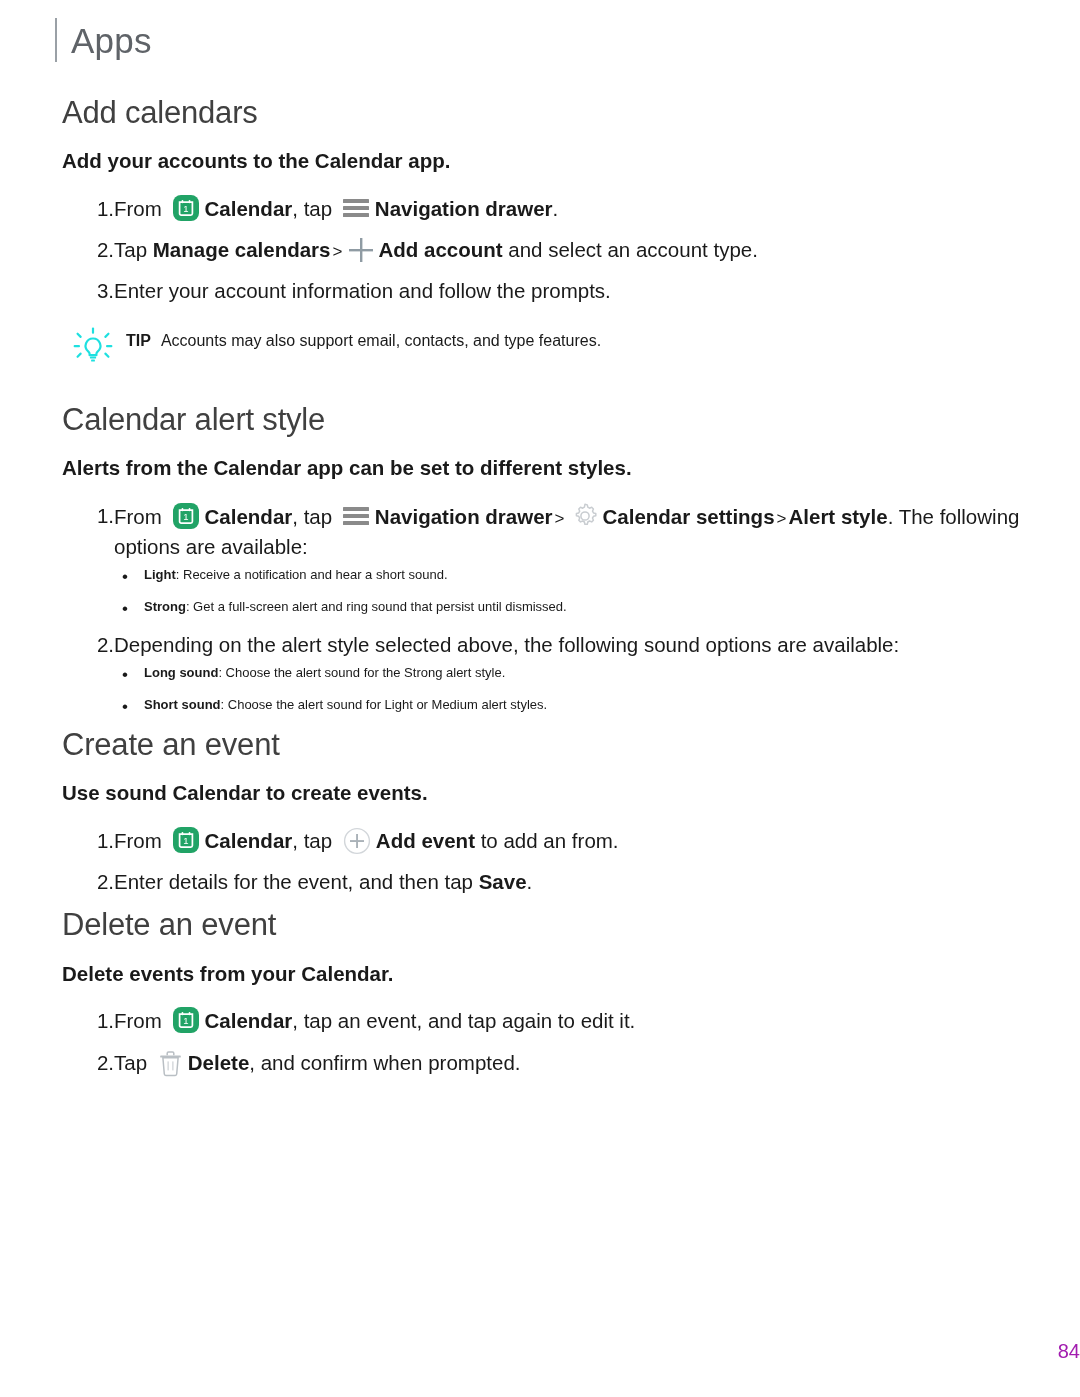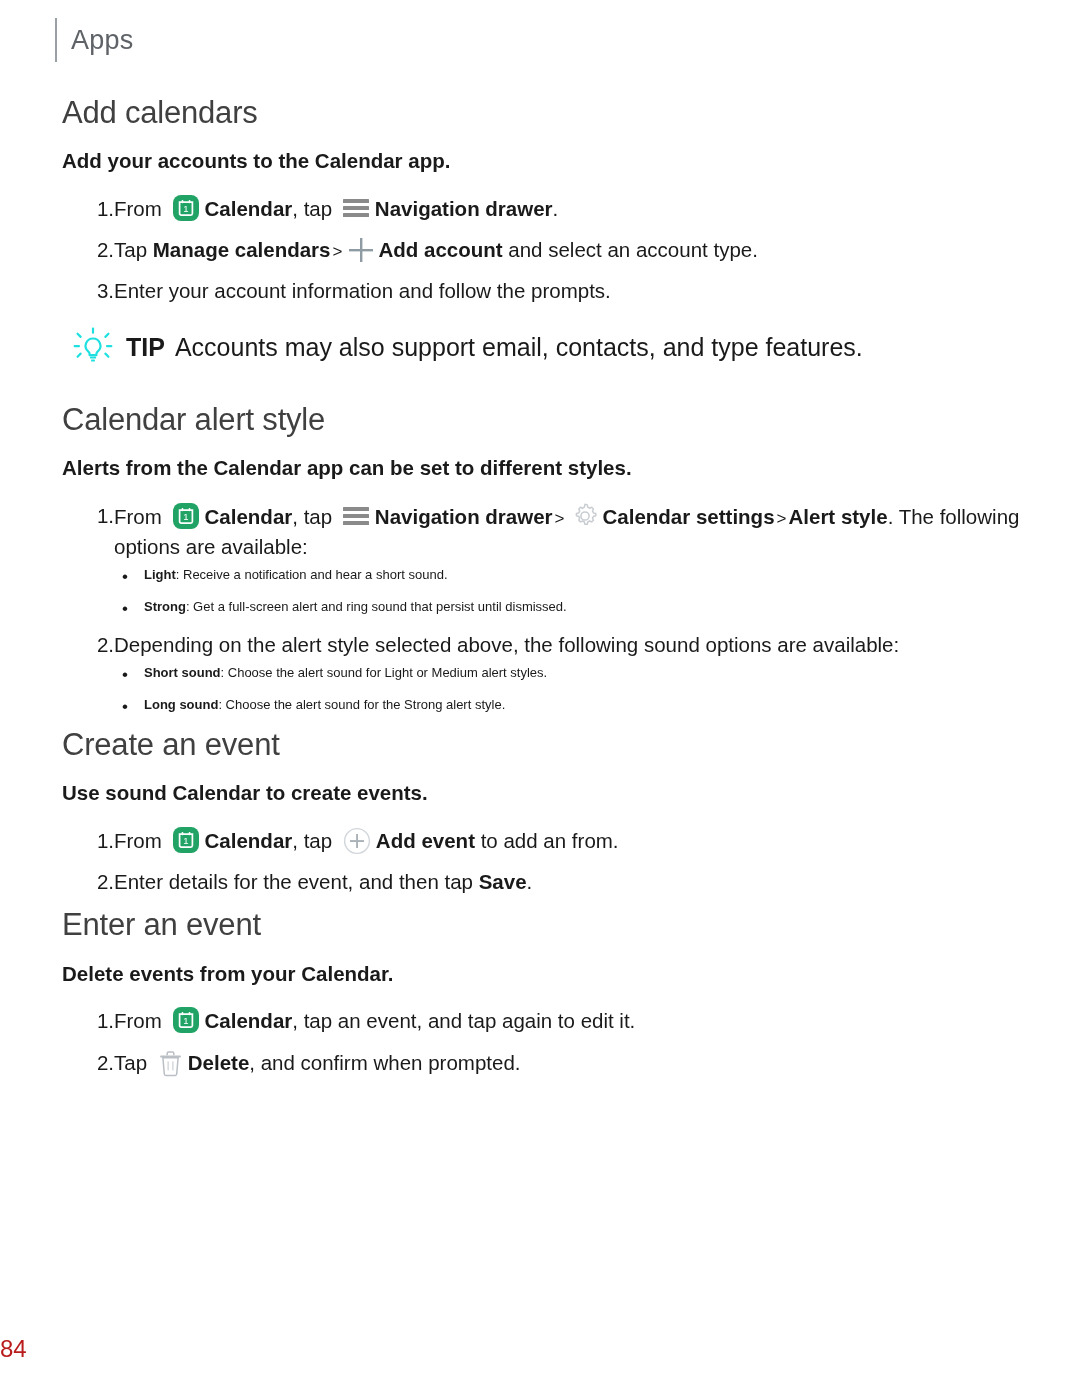--- a/index.html
+++ b/index.html
@@ -25,21 +25,21 @@
     align-items: center;
     height: 44px;
   }
   .header-rule {
     width: 2px;
     height: 44px;
     background: #9aa0a6;
     margin-right: 14px;
   }
   .header-title {
-    font-size: 27px;
+    font-size: 35px;
     font-weight: 400;
     color: #5f6368;
     letter-spacing: 0.2px;
     line-height: 1;
   }
 
   
   .content {
     position: absolute;
     top: 96px;
@@ -113,21 +113,21 @@
     margin-left: 42px;
   }
 
   strong { font-weight: 700; }
 
   
   .tip {
     position: relative;
     padding-left: 64px;
     margin: 22px 0 30px 0;
-    font-size: 25px;
+    font-size: 16px;
     line-height: 1.45;
     min-height: 44px;
     display: flex;
     align-items: flex-start;
   }
   .tip-icon {
     position: absolute;
     left: 8px;
     top: -6px;
     width: 46px;
@@ -185,23 +185,23 @@
     font-size: 17px;
     padding: 0 2px;
   }
 
   
   .page-number {
     position: absolute;
     bottom: 34px;
     left: 0;
     width: 100%;
-    text-align: left;
-    font-size: 24px;
-    color: #b91c1c;
+    text-align: right;
+    font-size: 20px;
+    color: #a21caf;
   }
 </style>
 </head>
 <body>
 
 <div class="page-header">
   <div class="header-rule"></div>
   <div class="header-title">Apps</div>
 </div>
 
@@ -259,22 +259,22 @@
               <rect x="1" y="9" width="26" height="4" rx="0.6" fill="#8a8a8a"></rect>
               <rect x="1" y="16" width="26" height="4" rx="0.6" fill="#8a8a8a"></rect>
             </svg></span><strong>Navigation drawer</strong><span class="chev">&gt;</span><span class="icon-inline icon-gear"><svg width="30" height="30" viewBox="0 0 30 30">
               <path d="M15 3.2 l2.3 0.7 0.5 2.3 1.7 1 2.2-0.9 1.7 1.7 -0.9 2.2 1 1.7 2.3 0.5 0 2.4 -2.3 0.5 -1 1.7 0.9 2.2 -1.7 1.7 -2.2-0.9 -1.7 1 -0.5 2.3 -2.4 0 -0.5-2.3 -1.7-1 -2.2 0.9 -1.7-1.7 0.9-2.2 -1-1.7 -2.3-0.5 0-2.4 2.3-0.5 1-1.7 -0.9-2.2 1.7-1.7 2.2 0.9 1.7-1 z" fill="none" stroke="#c9cdd1" stroke-width="1.5" stroke-linejoin="round"></path>
               <circle cx="15" cy="15" r="4.1" fill="none" stroke="#c9cdd1" stroke-width="1.5"></circle>
             </svg></span><strong>Calendar settings</strong><span class="chev">&gt;</span><strong>Alert style</strong><span>. The following options are available:</span><ul class="bullets sub-bullets">
             <li><strong>Light</strong><span>: Receive a notification and hear a short sound.</span></li>
             <li><strong>Strong</strong><span>: Get a full-screen alert and ring sound that persist until dismissed.</span></li>
           </ul></li>
         <li><span class="step-num">2.</span><span>Depending on the alert style selected above, the following sound options are available:</span><ul class="bullets sub-bullets">
+            <li><strong>Long sound</strong><span>: Choose the alert sound for the Strong alert style.</span></li>
             <li><strong>Short sound</strong><span>: Choose the alert sound for Light or Medium alert styles.</span></li>
-            <li><strong>Long sound</strong><span>: Choose the alert sound for the Strong alert style.</span></li>
           </ul></li>
       </ol>
     </div>
     <div class="doc-section">
       <h2 class="section-heading">Create an event</h2>
       <p class="lead">Use sound Calendar to create events.</p>
       <ol class="steps">
         <li><span class="step-num">1.</span><span>From </span><span class="icon-inline icon-calendar"><svg width="28" height="28" viewBox="0 0 28 28">
               <rect x="1" y="1" width="26" height="26" rx="8" ry="8" fill="#21a366"></rect>
               <path d="M7.6 8.2 h12.8 v11.4 a1.6 1.6 0 0 1 -1.6 1.6 h-9.6 a1.6 1.6 0 0 1 -1.6 -1.6 z" fill="none" stroke="#ffffff" stroke-width="1.7"></path>
@@ -283,21 +283,21 @@
               <text x="14" y="18.4" font-family="Liberation Sans, sans-serif" font-size="9.5" fill="#ffffff" text-anchor="middle">1</text>
             </svg></span><strong>Calendar</strong><span>, tap </span><span class="icon-inline icon-add-circle"><svg width="28" height="28" viewBox="0 0 28 28">
               <circle cx="14" cy="14" r="12.4" fill="none" stroke="#d2d6da" stroke-width="1.4"></circle>
               <rect x="13.1" y="7" width="1.9" height="14" fill="#aab2b8"></rect>
               <rect x="7" y="13.1" width="14" height="1.9" fill="#aab2b8"></rect>
             </svg></span><strong>Add event</strong><span> to add an from.</span></li>
         <li><span class="step-num">2.</span><span>Enter details for the event, and then tap </span><strong>Save</strong><span>.</span></li>
       </ol>
     </div>
     <div class="doc-section">
-      <h2 class="section-heading">Enter an event</h2>
+      <h2 class="section-heading">Delete an event</h2>
       <p class="lead">Delete events from your Calendar.</p>
       <ol class="steps">
         <li><span class="step-num">1.</span><span>From </span><span class="icon-inline icon-calendar"><svg width="28" height="28" viewBox="0 0 28 28">
               <rect x="1" y="1" width="26" height="26" rx="8" ry="8" fill="#21a366"></rect>
               <path d="M7.6 8.2 h12.8 v11.4 a1.6 1.6 0 0 1 -1.6 1.6 h-9.6 a1.6 1.6 0 0 1 -1.6 -1.6 z" fill="none" stroke="#ffffff" stroke-width="1.7"></path>
               <rect x="9.6" y="6.0" width="1.7" height="3.2" rx="0.8" fill="#ffffff"></rect>
               <rect x="16.7" y="6.0" width="1.7" height="3.2" rx="0.8" fill="#ffffff"></rect>
               <text x="14" y="18.4" font-family="Liberation Sans, sans-serif" font-size="9.5" fill="#ffffff" text-anchor="middle">1</text>
             </svg></span><strong>Calendar</strong><span>, tap an event, and tap again to edit it.</span></li>
         <li><span class="step-num">2.</span><span>Tap </span><span class="icon-inline icon-trash"><svg width="25" height="28" viewBox="0 0 25 28">

